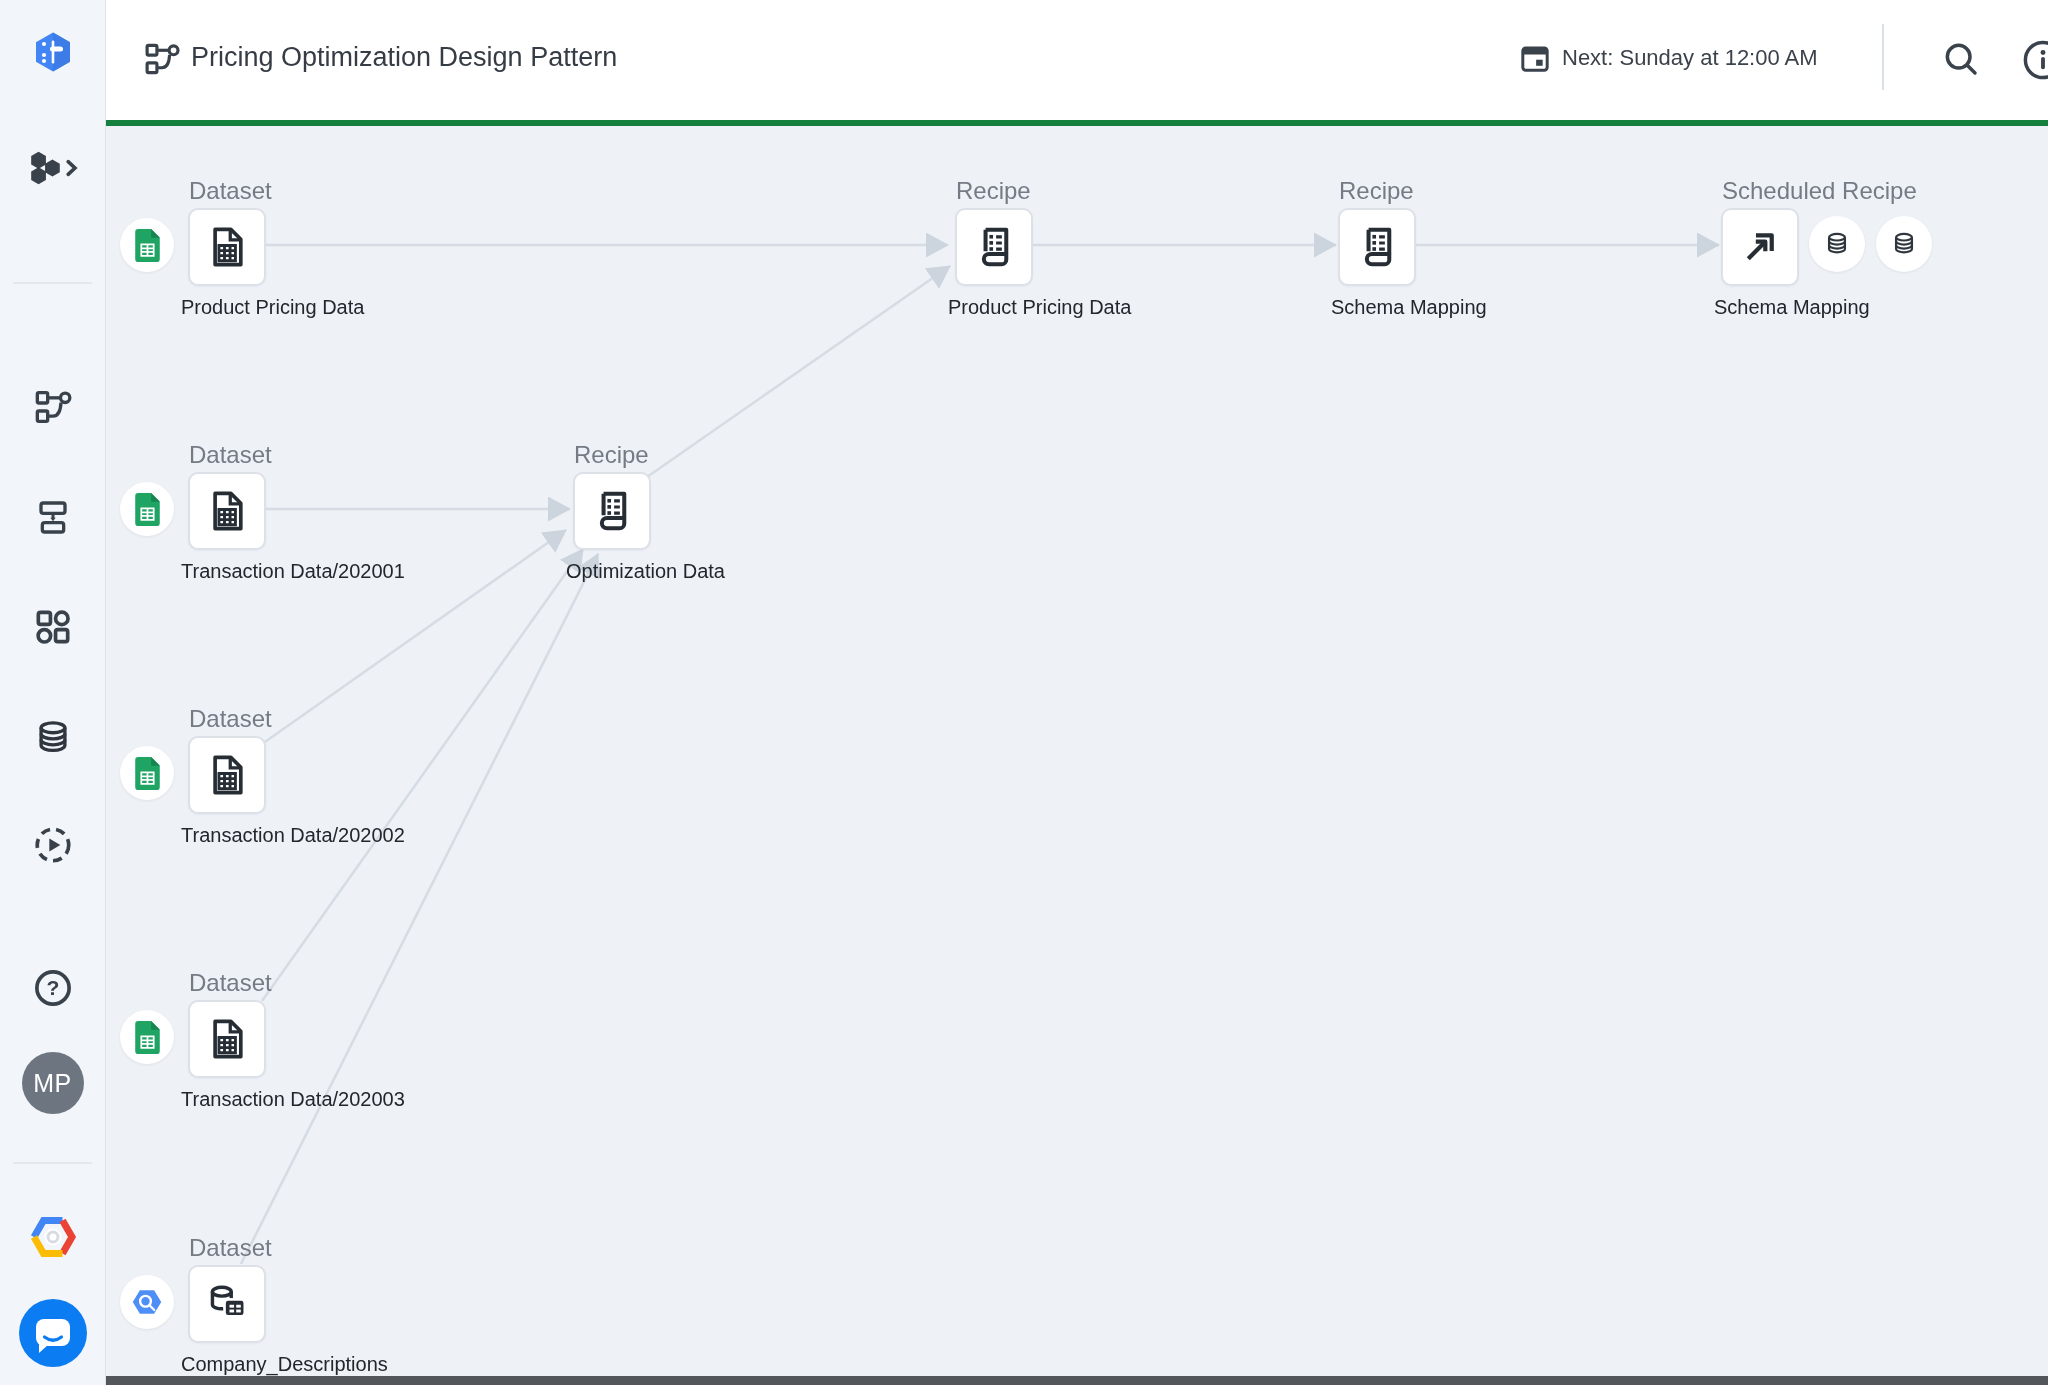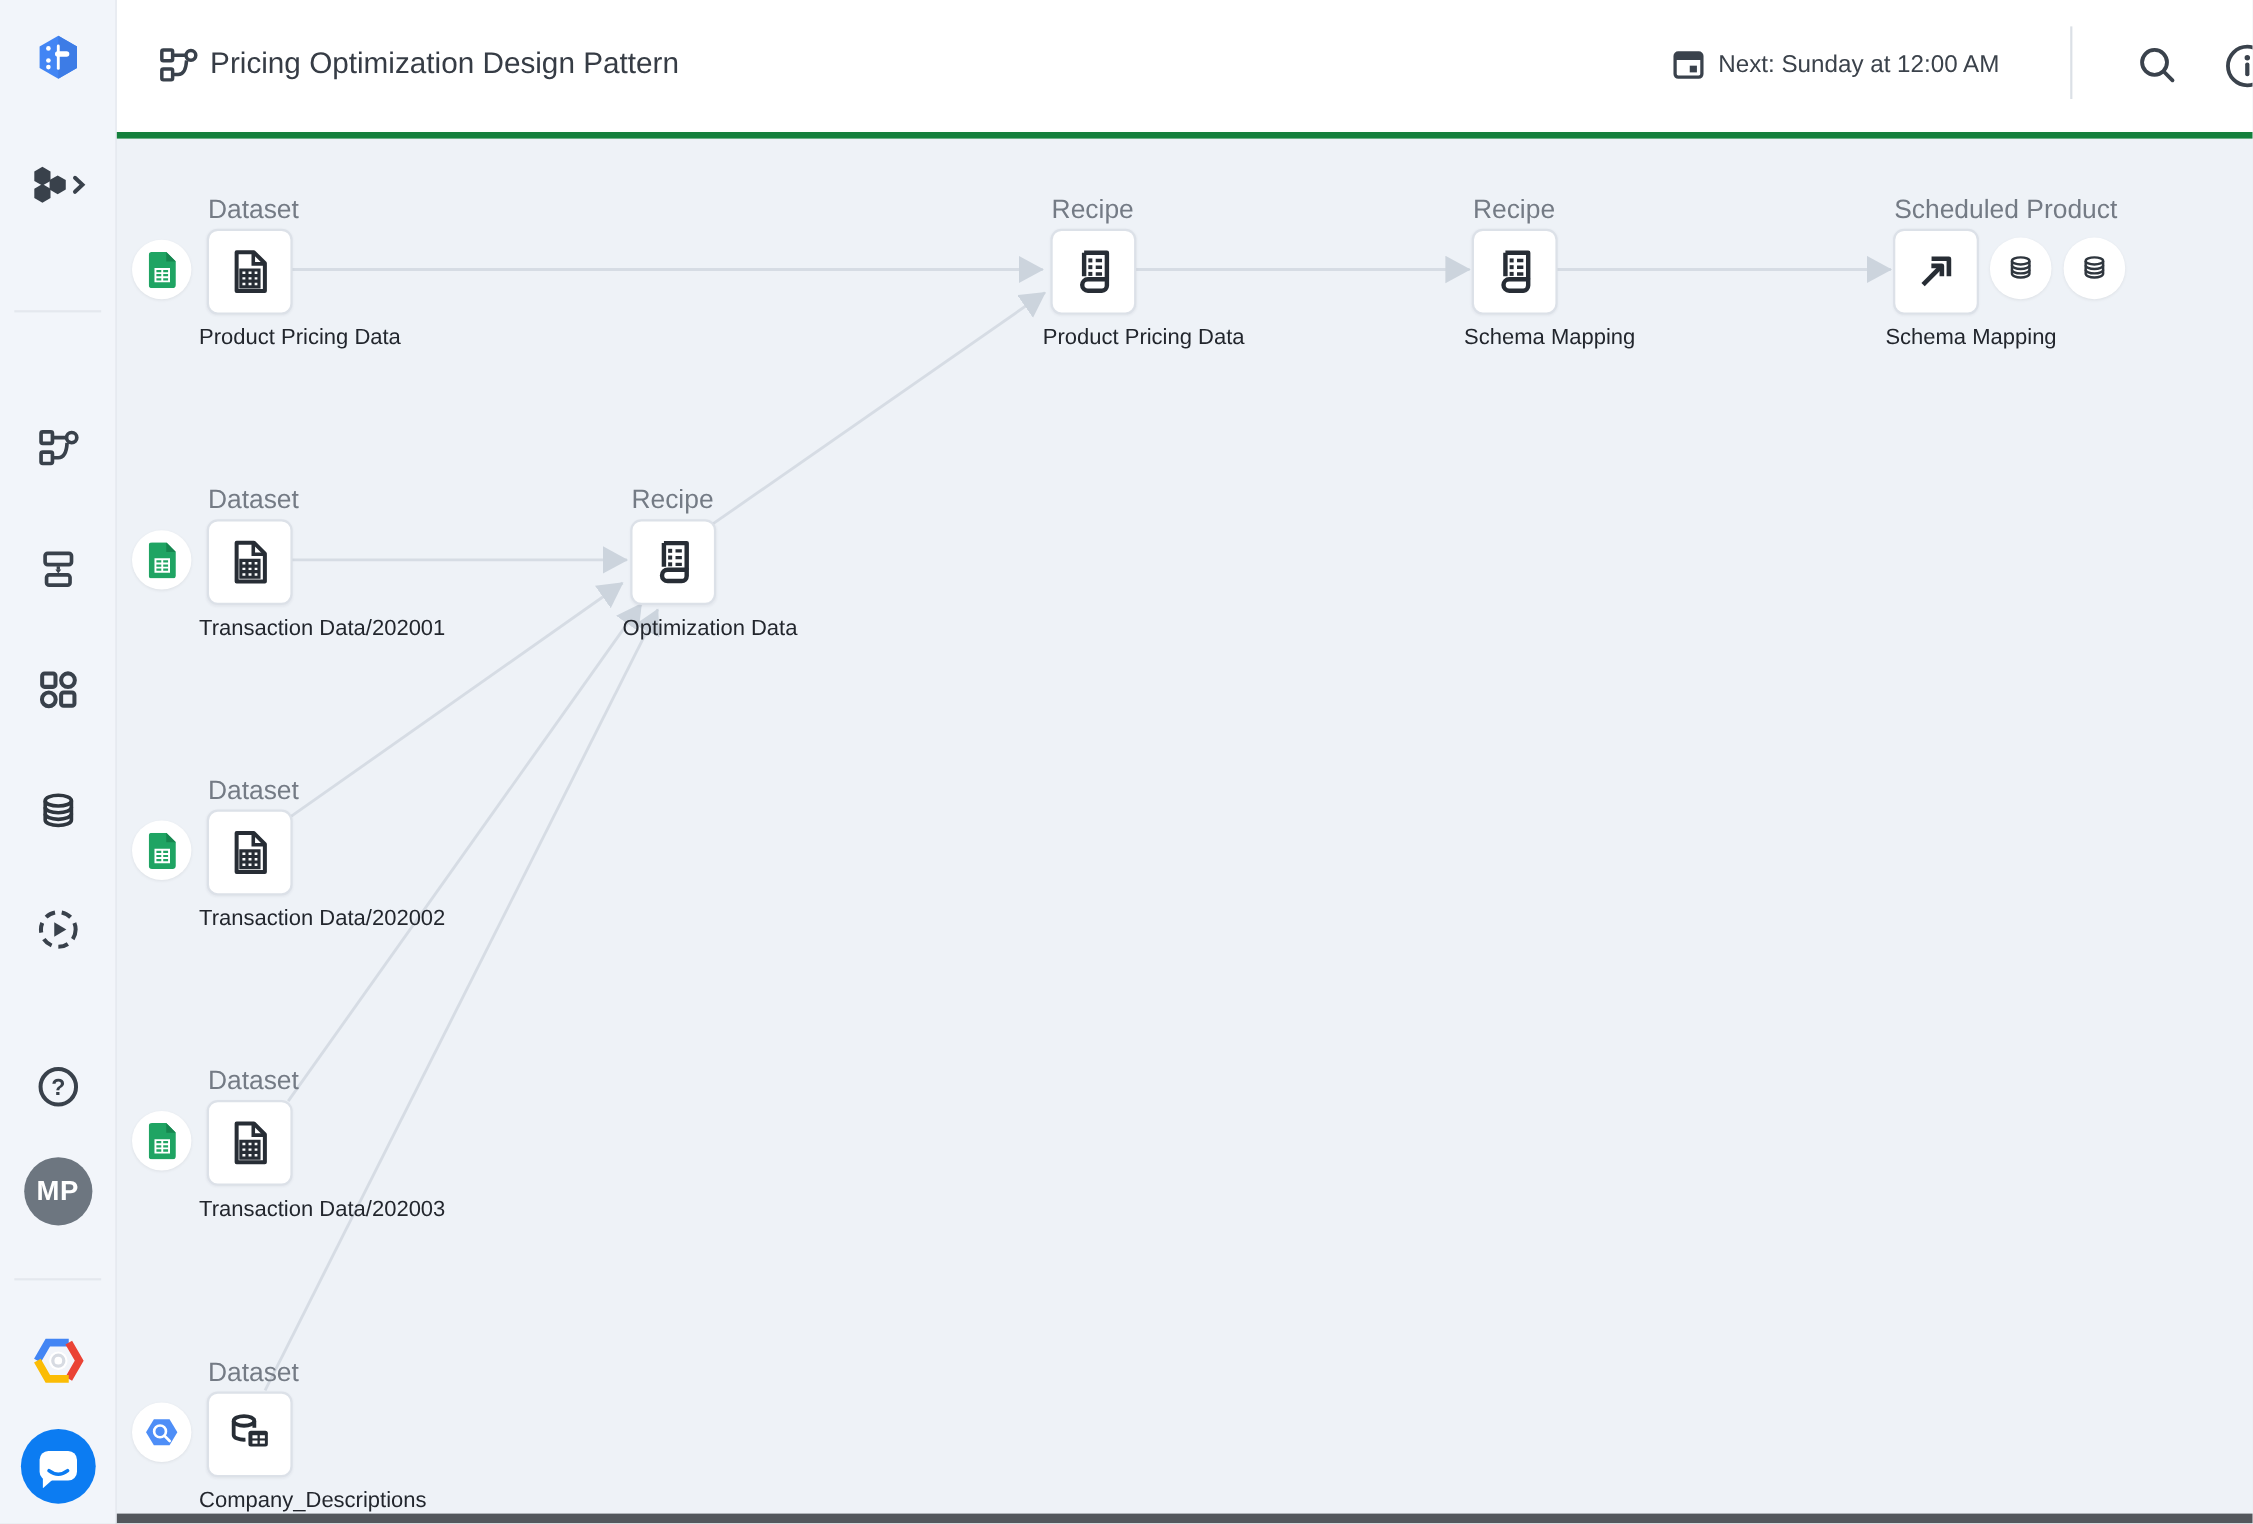--- a/index.html
+++ b/index.html
@@ -32,21 +32,21 @@
   .h-div{position:absolute;left:1777px;top:24px;width:2px;height:66px;background:#dbe0e6;}
   .h-search{position:absolute;left:1836px;top:39px;width:40px;height:40px;cursor:pointer;}
   .h-info{position:absolute;left:1916px;top:38px;width:44px;height:44px;cursor:pointer;}
 
   
   .sidebar{position:absolute;left:0;top:0;width:105px;height:100%;background:#f2f5fa;
            border-right:1px solid #dfe3e9;z-index:6;}
   .s-item{position:absolute;left:0;width:105px;display:flex;justify-content:center;align-items:center;}
   .s-div{position:absolute;left:13px;width:79px;height:2px;background:#e4e8ee;}
   .avatar{width:62px;height:62px;border-radius:50%;background:#6d7680;color:#fff;
-          display:flex;align-items:center;justify-content:center;font-size:25px;font-weight:700;letter-spacing:.5px;cursor:pointer;}
+          display:flex;align-items:center;justify-content:center;font-size:25px;font-weight:400;letter-spacing:.5px;cursor:pointer;}
   .navbtn{background:none;border:none;padding:0;margin:0;cursor:pointer;display:flex;}
 
   .bottombar{position:absolute;left:105px;right:0;bottom:0;height:9px;background:#53575c;z-index:4;}
 </style>
 </head>
 <body>
 
 <svg width="0" height="0" style="position:absolute">
   <defs>
     <symbol id="sym-file" viewBox="0 0 24 24">
@@ -258,21 +258,21 @@
       <div class="ntype">Recipe</div>
       <div class="card">
           <svg width="46" height="46">
             <use href="#sym-recipe"></use>
           </svg>
         </div>
       <div class="ntitle">Schema Mapping</div>
     </div>
 
     <div class="node" style="left:1721px;top:208px">
-      <div class="ntype">Scheduled Product</div>
+      <div class="ntype">Scheduled Recipe</div>
       <div class="card">
           <svg width="44" height="44">
             <use href="#sym-export"></use>
           </svg>
         </div>
       <div class="outdb d1">
           <svg width="28" height="28">
             <use href="#sym-db"></use>
           </svg>
         </div>

